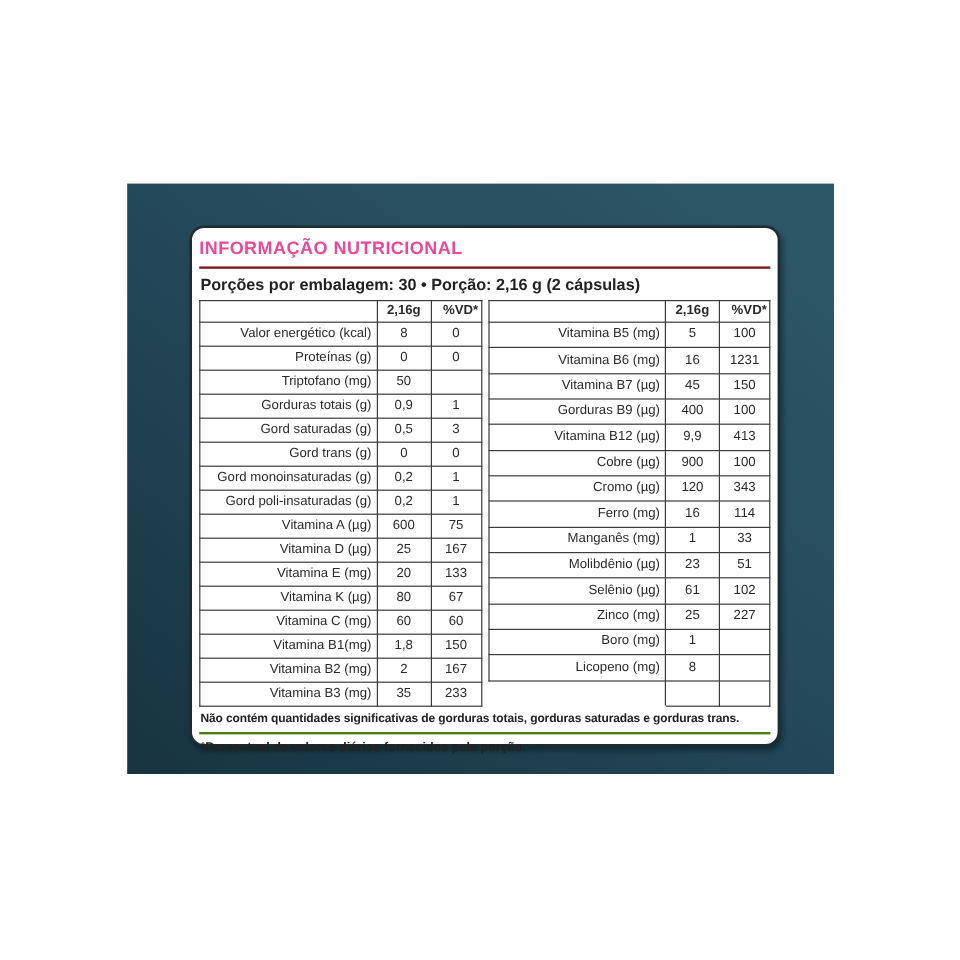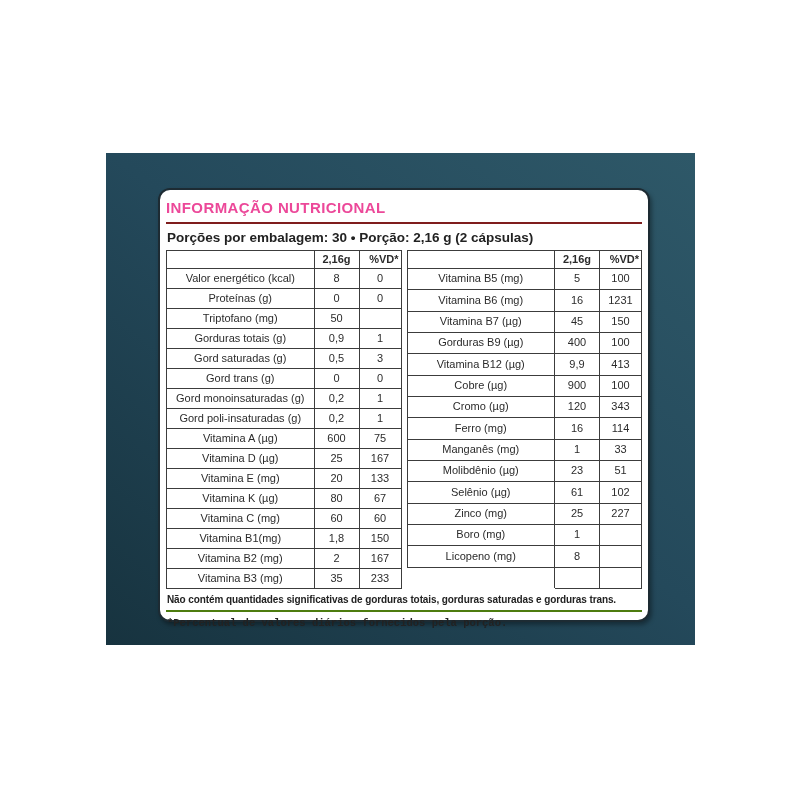--- a/index.html
+++ b/index.html
@@ -68,21 +68,21 @@
     height: 19px;
     padding: 0 4px;
     line-height: 1.05;
     overflow: hidden;
     white-space: nowrap;
     background: #fff;
   }
   .tbl th { font-weight: bold; height: 17px; text-align: center; padding: 0 2px; }
   .tbl th.c-amount { width: 40px; }
   .tbl th.c-dv { width: 37px; text-align: right; }
-  .tbl td.lbl { text-align: center; }
+  .tbl td.lbl { text-align: right; }
   .tbl td.val { text-align: center; padding: 0 2px; }
   
   #table-right tbody tr:last-child td.lbl {
     border-bottom-color: #ffffff;
     border-left-color: #ffffff;
   }
   .note1 {
     margin-top: 3px;
     padding: 2px 1px 5px 1px;
     font-size: 10px;
@@ -90,21 +90,20 @@
     letter-spacing: -0.1px;
     white-space: nowrap;
     border-bottom: 2px solid #4d7c0f;
     color: #222;
   }
   .note2 {
     padding: 5px 1px;
     font-size: 10.5px;
     font-weight: bold;
     color: #222;
-    font-family: Liberation Mono, monospace;
   }
 </style>
 </head>
 <body>
 
 <div class="page">
   <div class="banner">
     <div class="card">
 
       <div class="title">INFORMAÇÃO NUTRICIONAL</div>

